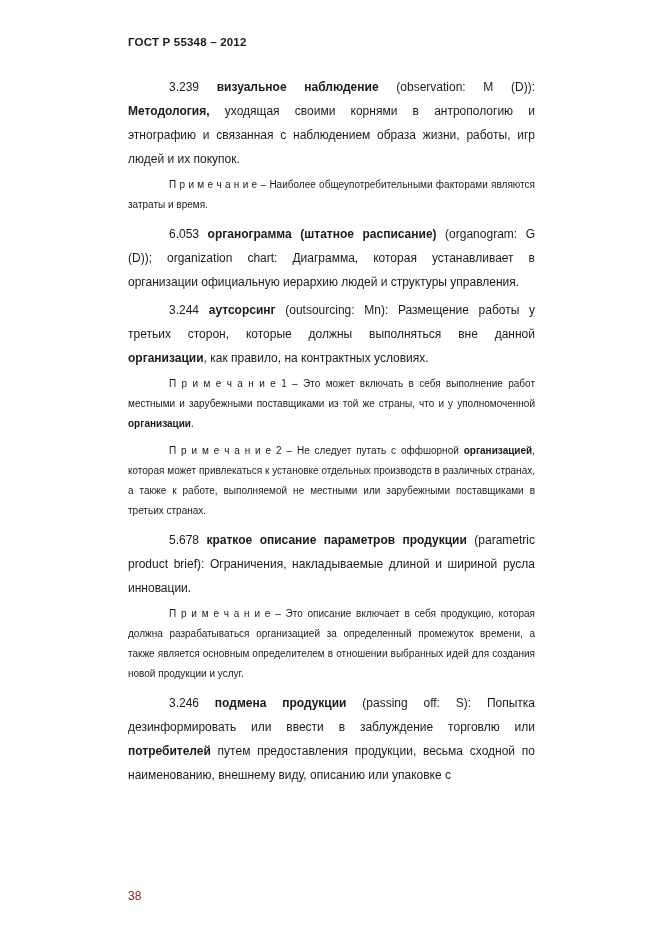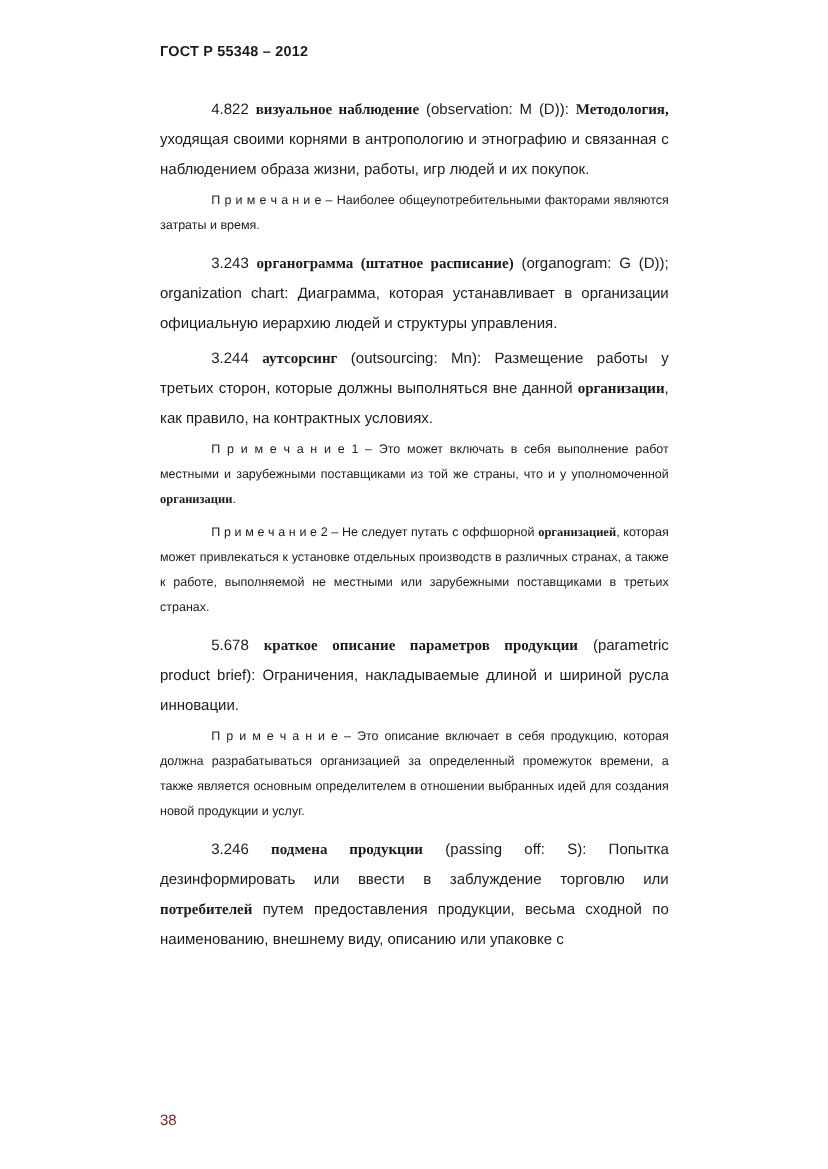--- a/index.html
+++ b/index.html
@@ -35,39 +35,39 @@
     text-indent: 41px;
     margin-bottom: 4px;
   }
   .doc-body p.note {
     font-size: 10px;
     line-height: 20px;
     text-indent: 41px;
     margin-bottom: 7px;
   }
   .run { font-weight: normal; }
-  .run.bold { font-weight: bold; font-family: Liberation Serif, serif; }
+  .run.bold { font-weight: bold; }
   .doc-footer {
     position: absolute;
     left: 63px;
     bottom: 32px;
     font-size: 12px;
     color: #7f1d1d;
   }
 </style>
 </head>
 <body>
 
 <div class="page">
   <div class="doc-header">ГОСТ Р 55348 – 2012</div>
 
   <div class="doc-body">
-      <p class="term"><span class="run">4.822 </span><span class="run bold">визуальное наблюдение</span><span class="run"> (observation: M (D)): </span><span class="run bold">Методология,</span><span class="run"> уходящая своими корнями в антропологию и этнографию и связанная с наблюдением образа жизни, работы, игр людей и их покупок.</span></p>
+      <p class="term"><span class="run">3.239 </span><span class="run bold">визуальное наблюдение</span><span class="run"> (observation: M (D)): </span><span class="run bold">Методология,</span><span class="run"> уходящая своими корнями в антропологию и этнографию и связанная с наблюдением образа жизни, работы, игр людей и их покупок.</span></p>
       <p class="note"><span class="run">П р и м е ч а н и е  –  Наиболее общеупотребительными факторами являются затраты и время.</span></p>
-      <p class="term"><span class="run">3.243 </span><span class="run bold">органограмма (штатное расписание)</span><span class="run"> (organogram: G (D)); organization chart: Диаграмма, которая устанавливает в организации официальную иерархию людей и структуры управления.</span></p>
+      <p class="term"><span class="run">6.053 </span><span class="run bold">органограмма (штатное расписание)</span><span class="run"> (organogram: G (D)); organization chart: Диаграмма, которая устанавливает в организации официальную иерархию людей и структуры управления.</span></p>
       <p class="term"><span class="run">3.244 </span><span class="run bold">аутсорсинг</span><span class="run"> (outsourcing: Mn): Размещение работы у третьих сторон, которые должны выполняться вне данной </span><span class="run bold">организации</span><span class="run">, как правило, на контрактных условиях.</span></p>
       <p class="note"><span class="run">П р и м е ч а н и е  1 – Это может включать в себя выполнение работ местными и зарубежными поставщиками из той же страны, что и у  уполномоченной </span><span class="run bold">организации</span><span class="run">.</span></p>
       <p class="note"><span class="run">П р и м е ч а н и е  2 – Не следует путать с оффшорной </span><span class="run bold">организацией</span><span class="run">, которая может привлекаться к установке отдельных производств в различных странах, а также к работе, выполняемой не местными или зарубежными поставщиками в третьих странах.</span></p>
       <p class="term"><span class="run">5.678 </span><span class="run bold">краткое описание параметров продукции</span><span class="run"> (parametric product brief): Ограничения, накладываемые длиной и шириной русла инновации.</span></p>
       <p class="note"><span class="run">П р и м е ч а н и е  –  Это описание включает в себя продукцию, которая должна разрабатываться организацией за определенный промежуток времени, а также является основным определителем в отношении выбранных идей для создания новой продукции и услуг.</span></p>
       <p class="term"><span class="run">3.246 </span><span class="run bold">подмена продукции</span><span class="run"> (passing off: S): Попытка дезинформировать или ввести в заблуждение торговлю или </span><span class="run bold">потребителей</span><span class="run"> путем предоставления продукции, весьма сходной по наименованию, внешнему виду, описанию или упаковке с</span></p>
     </div>
 
   <div class="doc-footer">38</div>
 </div>

